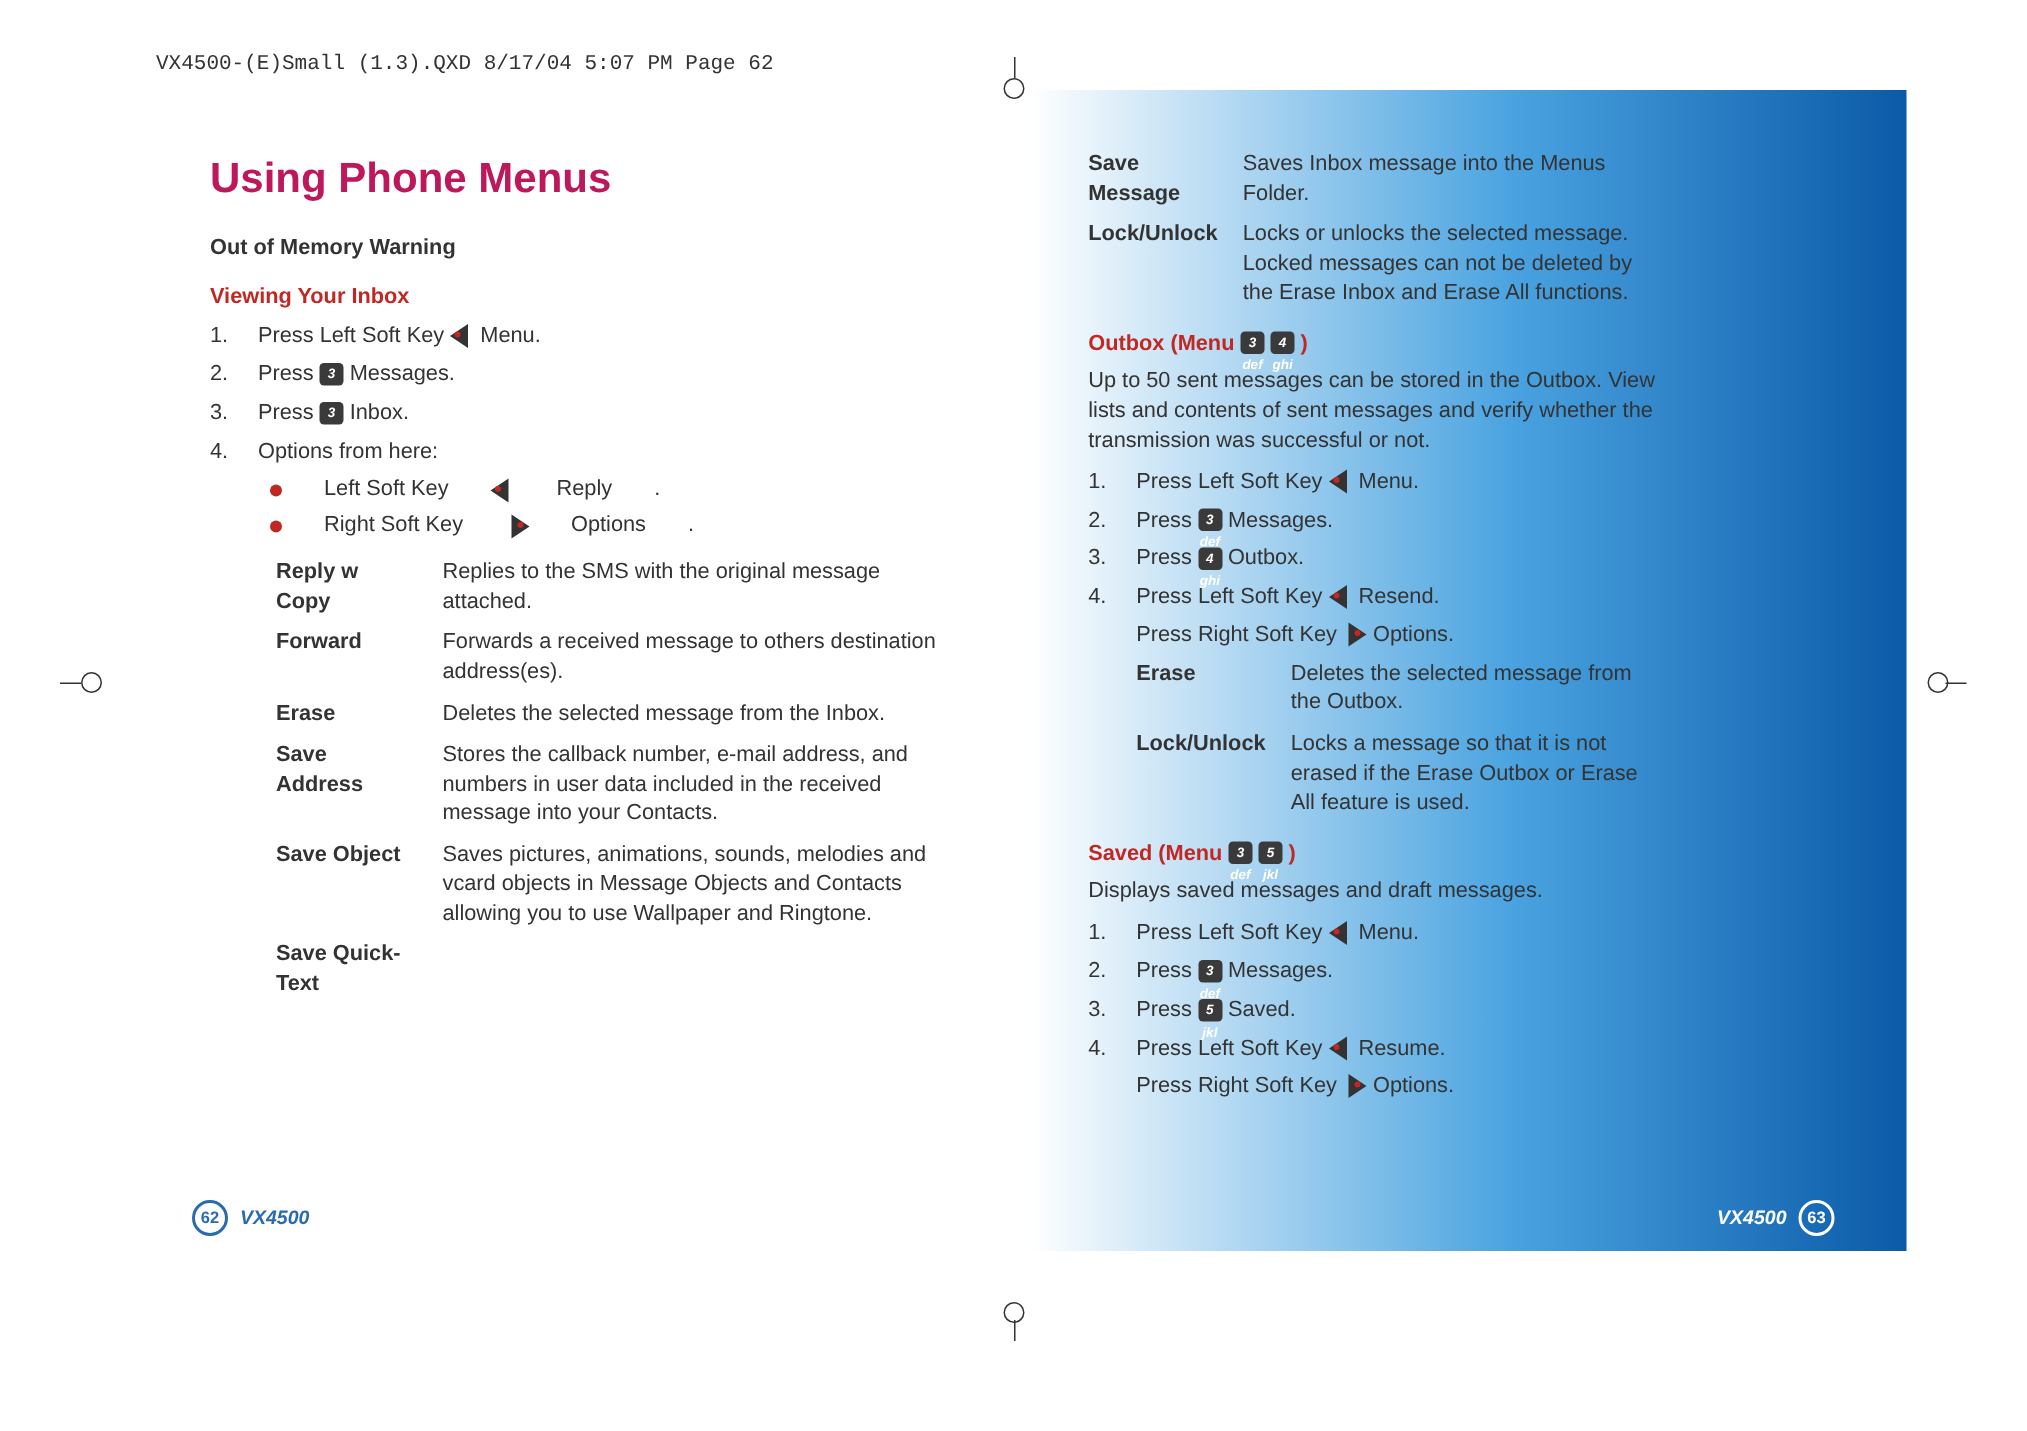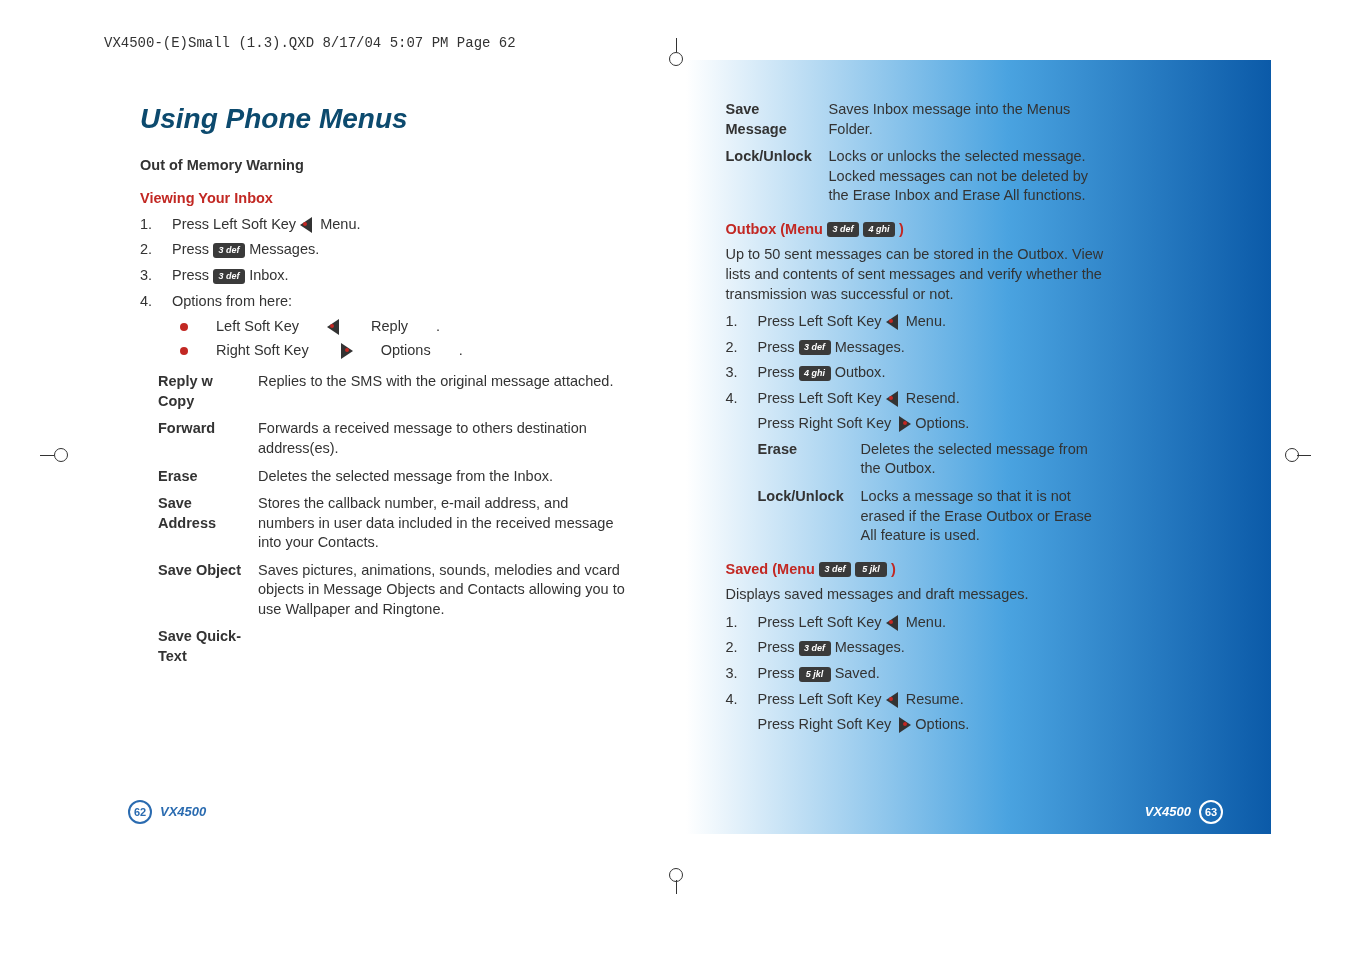--- a/index.html
+++ b/index.html
@@ -59,22 +59,21 @@
     color: #333;
   }
   .page-right {
     background: linear-gradient(to right, #ffffff 0%, #4aa3e0 55%, #0b5aa8 100%);
     padding-left: 40px;
   }
   .page-right .content-area { width: 78%; }
   .title {
     font-size: 28px;
     font-weight: bold;
-    font-style: italic;
-    color: #0c4a6e;
+    color: #be185d;
     margin-bottom: 18px;
   }
   .h3 {
     font-weight: bold;
     color: #333;
     margin-bottom: 6px;
     margin-top: 6px;
   }
   .h3-red {
     font-weight: bold;
@@ -85,21 +84,21 @@
   .para { margin-bottom: 8px; }
   .red-inline { color: #c22823; font-style: italic; }
   .li-row { display: flex; gap: 16px; margin-bottom: 6px; }
   .li-num { width: 16px; flex-shrink:0; }
   .li-txt { flex: 1; }
   .sub-row { display:flex; gap:28px; margin-left:40px; margin-bottom:4px; align-items:center;}
   .bullet-dot { width:8px; height:8px; border-radius:50%; background:#c22823; display:inline-block; flex-shrink:0;}
   .bold { font-weight: normal; }
   .key-icon {
     display: inline-block;
-    width: 32px; height: 15px;
+    width: 16px; height: 15px;
     background:#3a3a3a;
     border-radius:3px;
     color:#fff;
     font-size:9px;
     text-align:center;
     line-height:15px;
     vertical-align:middle;
     font-style:italic;
     font-weight:bold;
   }
@@ -120,21 +119,21 @@
     width:16px; height:16px;
   }
   .soft-right-icon::before {
     content:""; position:absolute; left:4px; top:0;
     border-left: 12px solid #333; border-top: 8px solid transparent; border-bottom: 8px solid transparent;
   }
   .soft-right-icon::after {
     content:""; position:absolute; left:8px; top:5px;
     width:4px; height:4px; background:#c22823; border-radius:50%;
   }
-  .def-row { display:flex; gap:5px; margin-bottom:8px; margin-left:18px; }
+  .def-row { display:flex; gap:16px; margin-bottom:8px; margin-left:44px; }
   .def-term { font-weight:bold; flex-shrink:0; width:95px; }
   .def-row-right { display:flex; gap:8px; margin-bottom:8px; }
   .def-term-right { font-weight:bold; flex-shrink:0; width:95px; }
   .def-desc { flex:1; }
   .pagenum-badge {
     display:inline-flex; align-items:center; justify-content:center;
     width:24px; height:24px; border:2px solid #2a6bb0; border-radius:50%;
     font-size:11px; font-weight:bold; color:#2a6bb0;
   }
   .model { font-weight:bold; font-style:italic; color:#2a6bb0; font-size:13px; }

